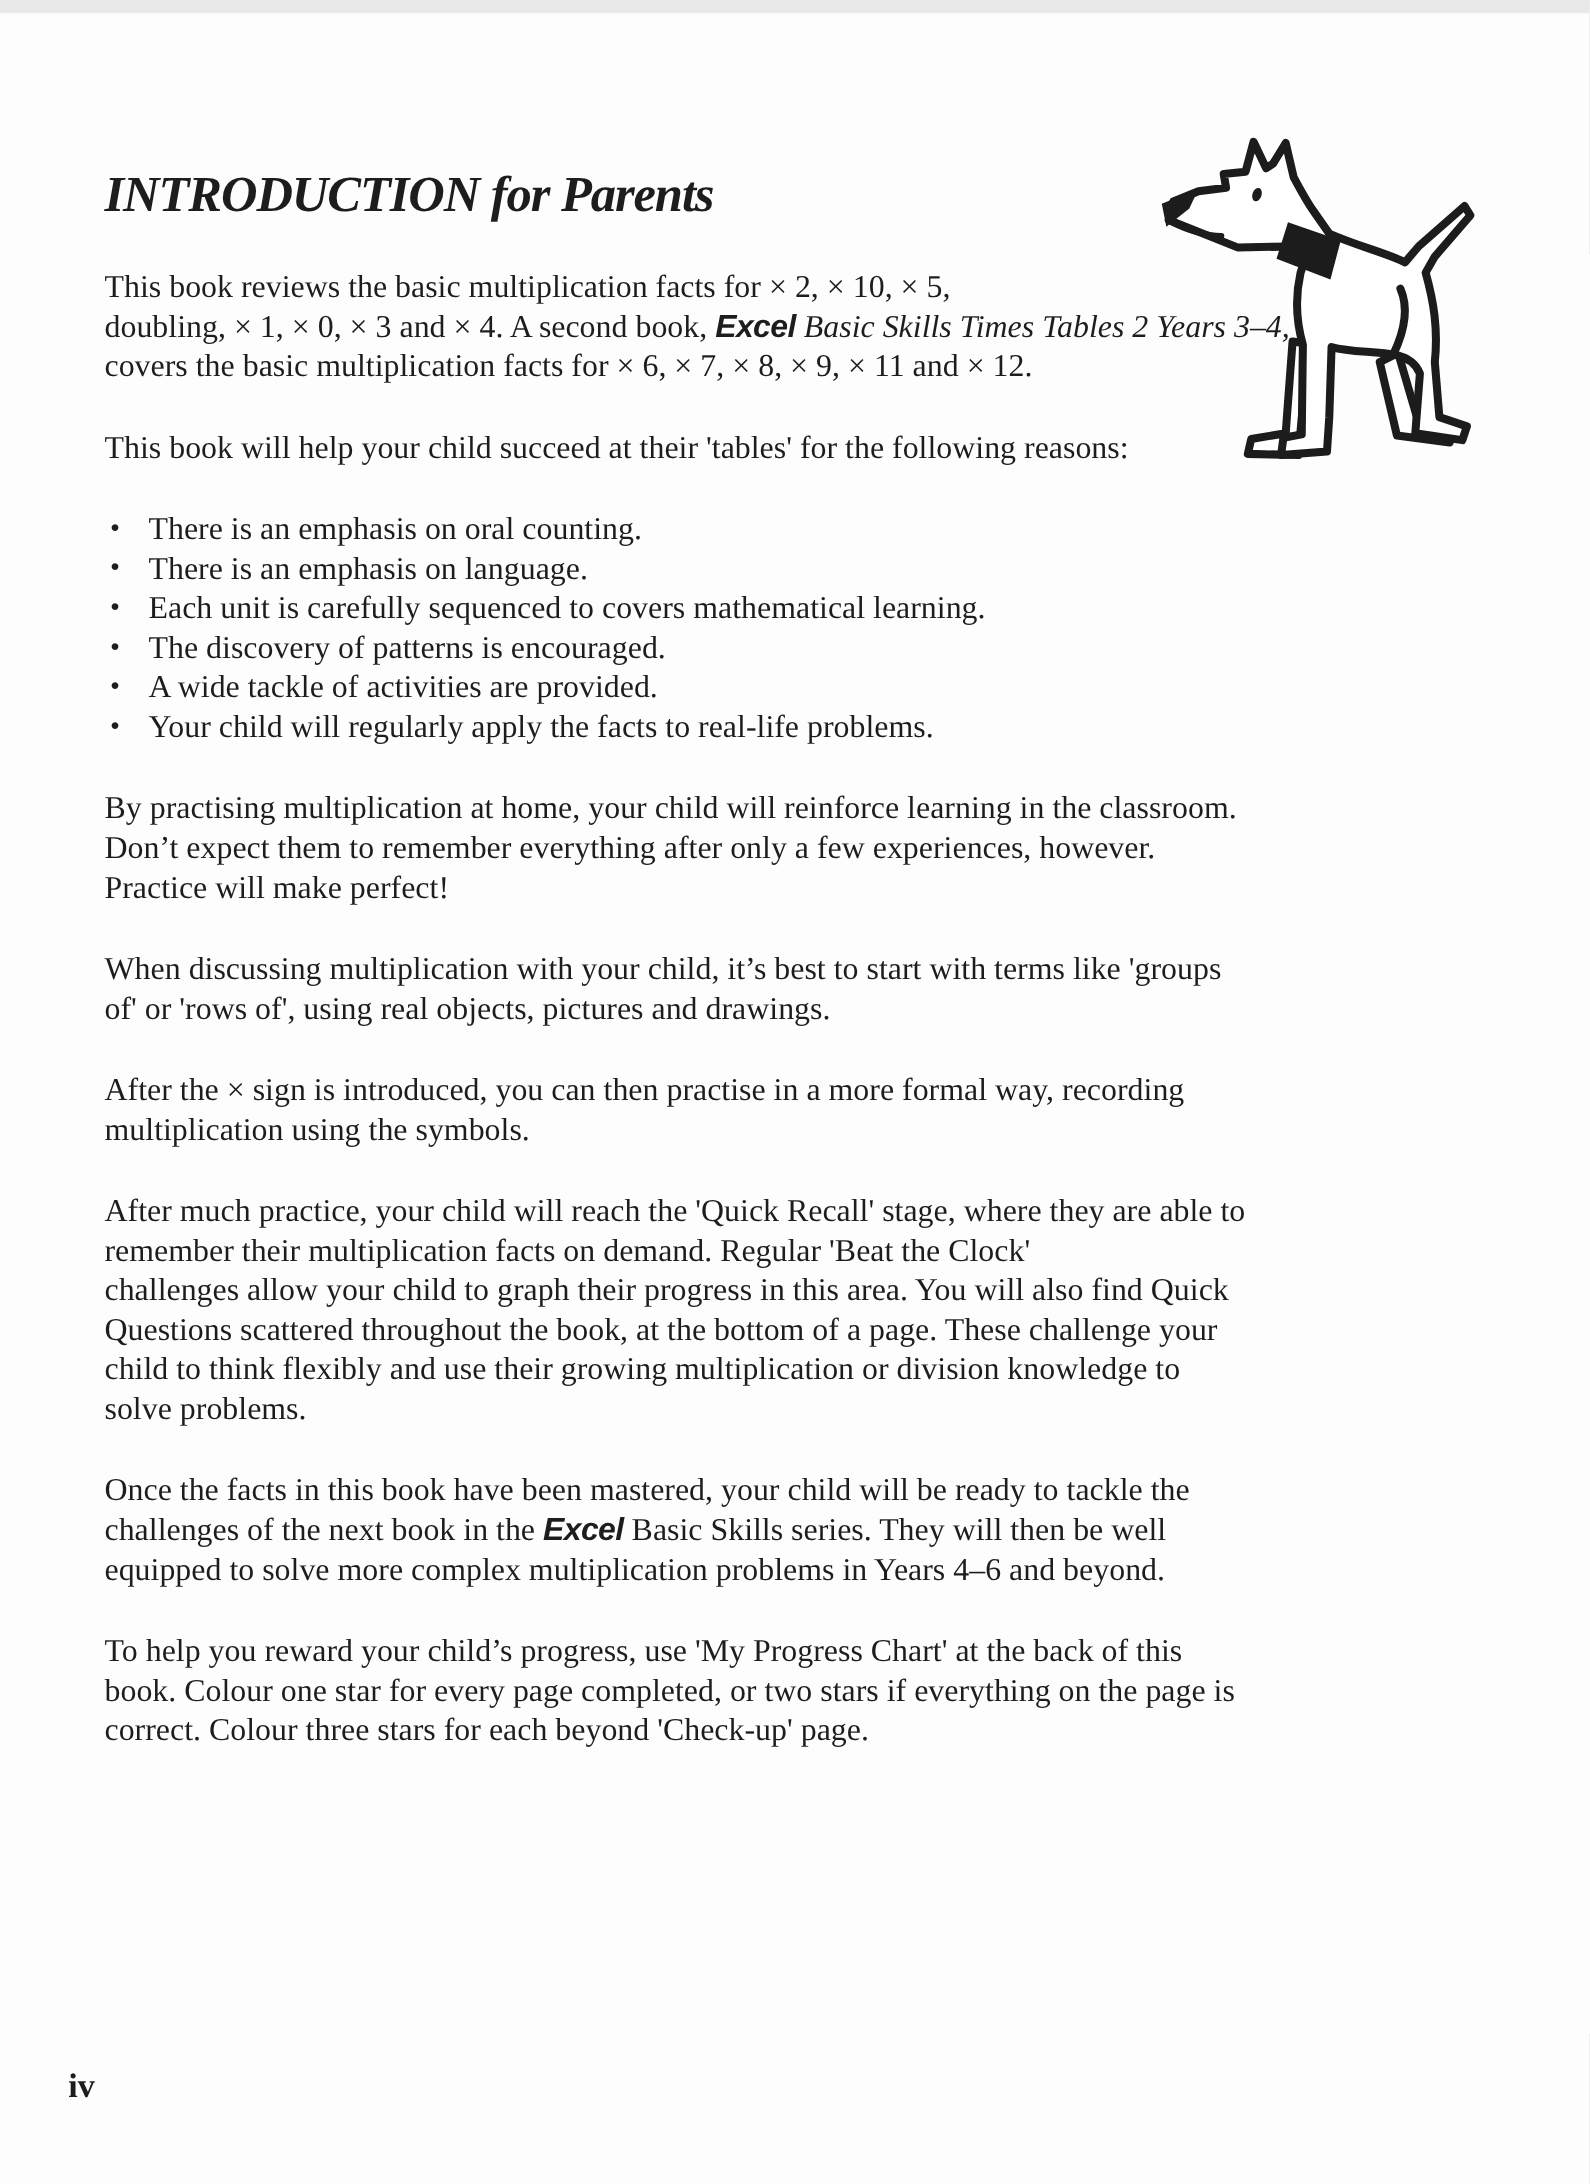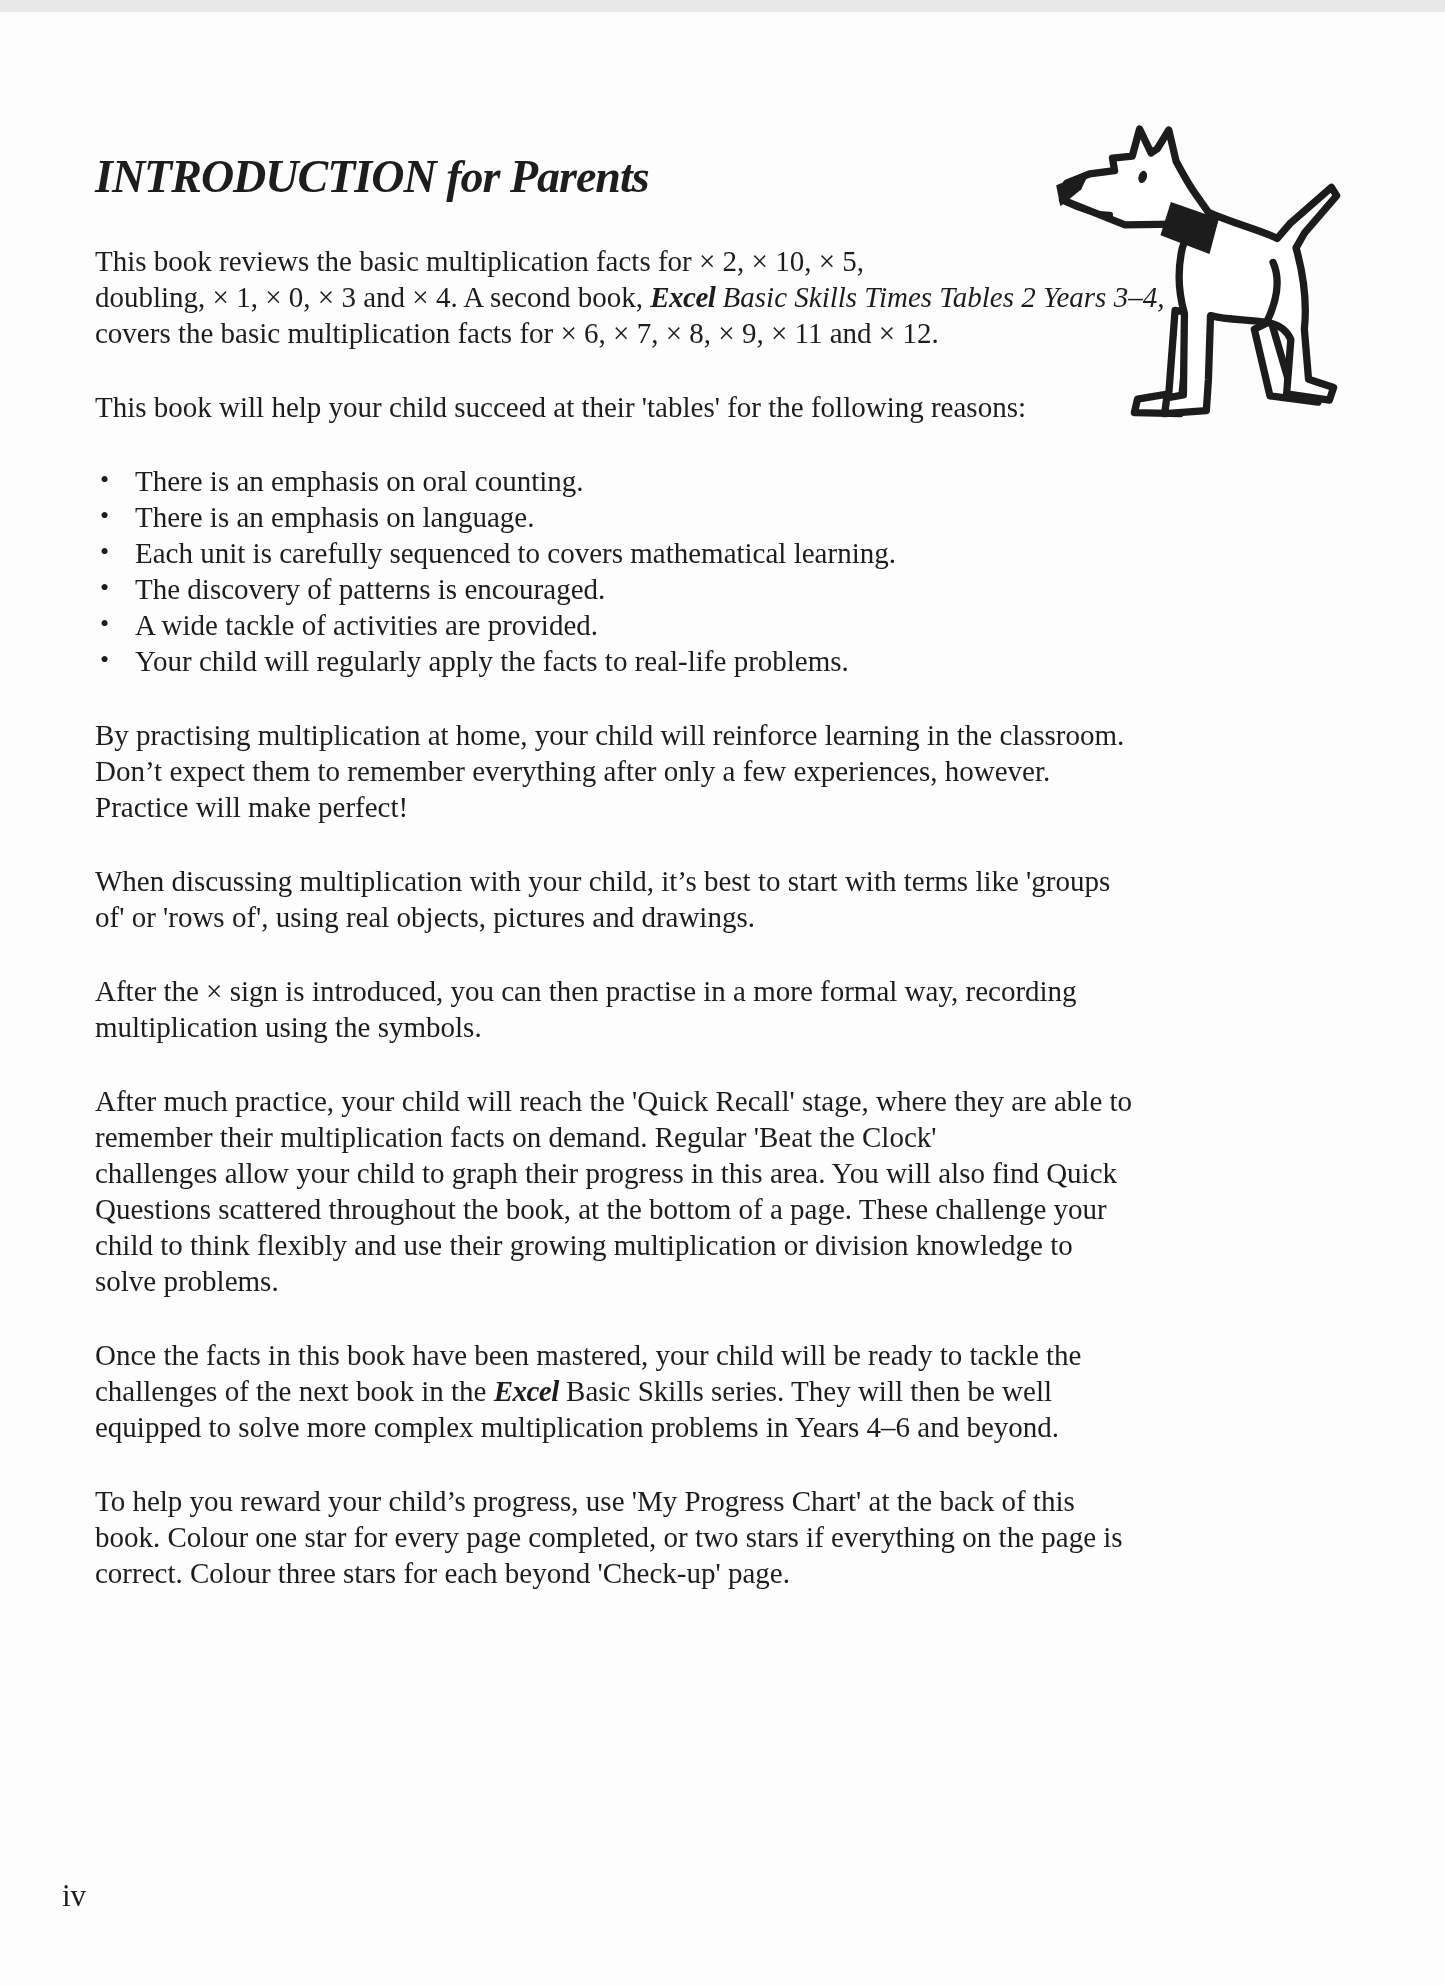--- a/index.html
+++ b/index.html
@@ -25,21 +25,21 @@
     letter-spacing:-1px;
     margin:0 0 40px 0;
   }
   .para{
     font-size:29px;
     line-height:36px;
     margin:0 0 38px 0;
     white-space:pre-line;
   }
   .run-excel{
-    font-family:Liberation Serif, serif;
+    font-family:Liberation Sans, sans-serif;
     font-style:italic;
     font-weight:bold;
     letter-spacing:-0.5px;
   }
   .run-booktitle{
     font-style:italic;
   }
   ul.bullets{
     list-style:none;
     margin:0 0 38px 0;
@@ -58,20 +58,21 @@
   }
   .dog{
     position:absolute;
     left:1052px;top:112px;
     width:292px;height:304px;
   }
   .page-number{
     position:absolute;
     left:62px;top:1866px;
     font-size:31px;
+    font-weight:bold;
   }
 </style>
 </head>
 <body>
 
 <div class="page">
 
   <div class="content">
     <h1 class="doc-title">INTRODUCTION for Parents</h1>
 

